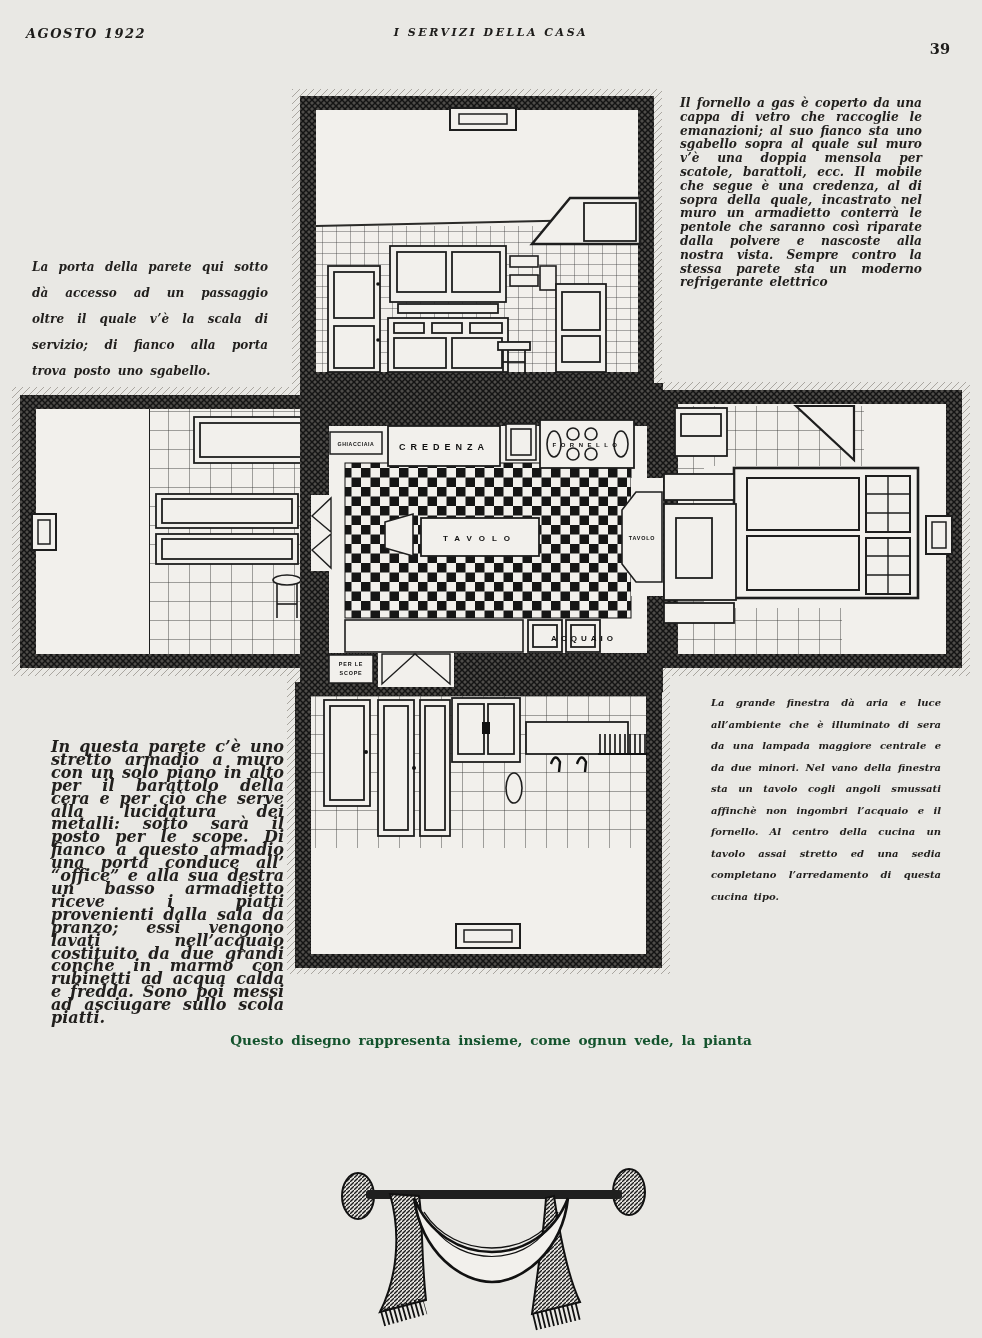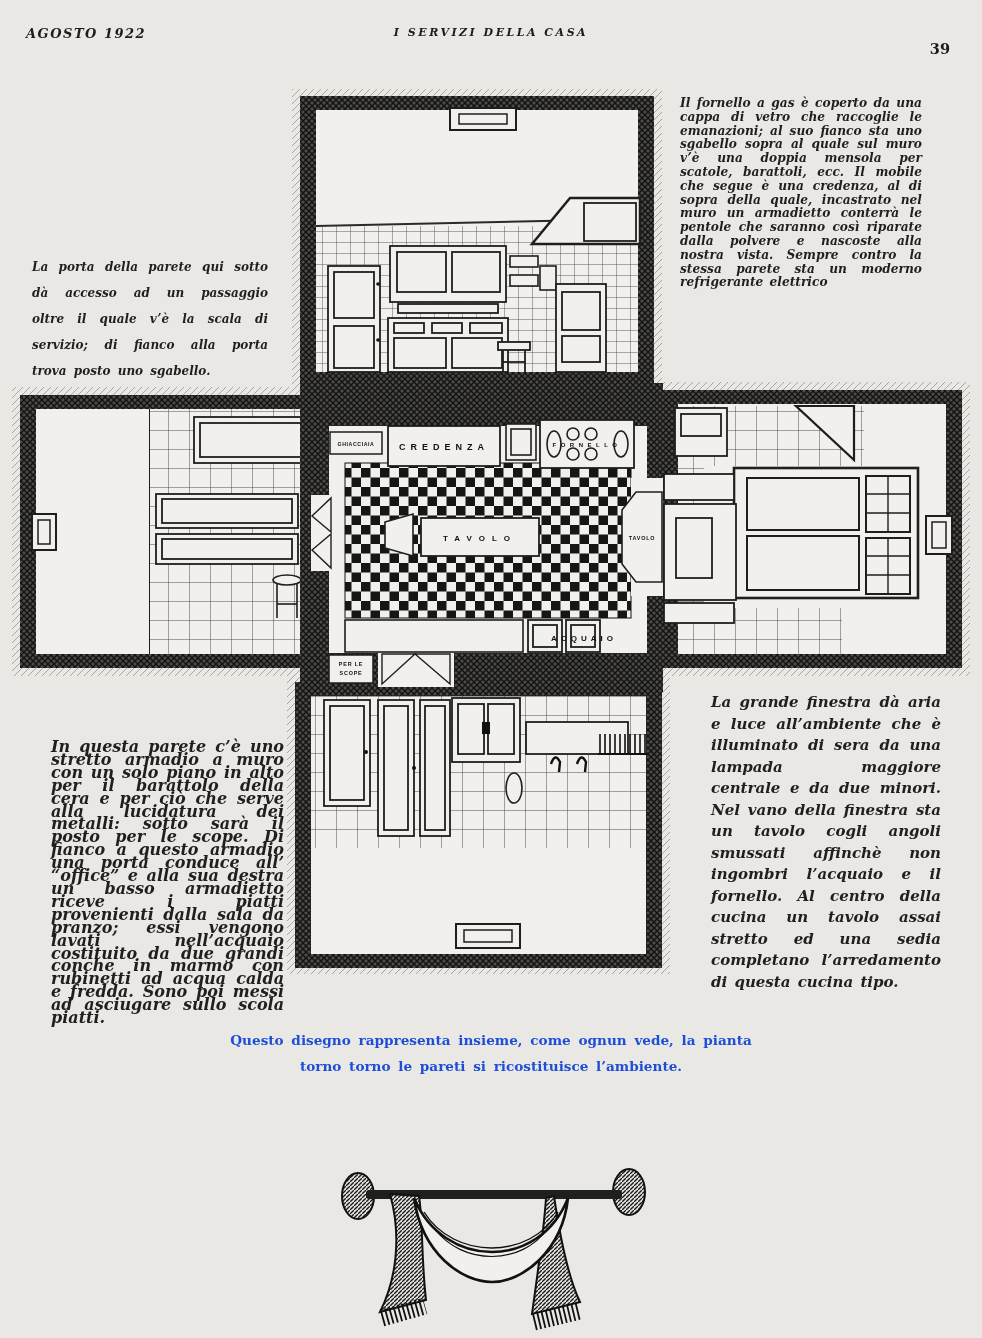--- a/index.html
+++ b/index.html
@@ -12,44 +12,43 @@
   .hdr-left{left:26px;top:26px;font-style:italic;font-size:13px;letter-spacing:1.5px;}
   .hdr-center{left:0;top:26px;width:982px;text-align:center;font-style:italic;font-size:11px;letter-spacing:2.5px;}
   .hdr-right{right:32px;top:40px;font-size:14.5px;}
   .tb{
     position:absolute;font-style:italic;font-weight:700;
     text-align:justify;color:#211f1d;
   }
   .tb-topright{left:672px;top:97px;width:242px;font-size:12.2px;line-height:13.8px;word-spacing:2px;margin-left:8px;}
   .tb-midleft{left:32px;top:254px;width:236px;font-size:12px;line-height:26px;word-spacing:3px;}
   .tb-botleft{left:51px;top:741px;width:233px;font-size:16px;line-height:12.9px;word-spacing:2px;}
-  .tb-midright{left:711px;top:692px;width:230px;font-size:15px;line-height:21.5px;word-spacing:2px;}
+  .tb-midright{left:711px;top:692px;width:230px;font-size:10px;line-height:21.5px;word-spacing:2px;}
   .caption{
     position:absolute;left:0;top:1028px;width:982px;text-align:center;
-    font-weight:700;font-size:13.6px;line-height:25.5px;word-spacing:3px;color:#1d4ed8;
+    font-weight:700;font-size:13.6px;line-height:25.5px;word-spacing:3px;color:#14532d;
   }
   .drawing{position:absolute;left:0;top:88px;}
   .drapery{position:absolute;left:326px;top:1142px;}
   svg text{font-family:"Liberation Sans",sans-serif;font-weight:700;fill:#111;}
 </style>
 </head>
 <body>
 
 <div class="hdr hdr-left">AGOSTO 1922</div>
 <div class="hdr hdr-center">I SERVIZI DELLA CASA</div>
 <div class="hdr hdr-right">39</div>
 
 <div class="tb tb-topright">Il fornello a gas è coperto da una cappa di vetro che raccoglie le emanazioni; al suo fianco sta uno sgabello sopra al quale sul muro v’è una doppia mensola per scatole, barattoli, ecc. Il mobile che segue è una credenza, al di sopra della quale, incastrato nel muro un armadietto conterrà le pentole che saranno così riparate dalla polvere e nascoste alla nostra vista. Sempre contro la stessa parete sta un moderno refrigerante elettrico</div>
 <div class="tb tb-midleft">La porta della parete qui sotto dà accesso ad un passaggio oltre il quale v’è la scala di servizio; di fianco alla porta trova posto uno sgabello.</div>
 <div class="tb tb-botleft">In questa parete c’è uno stretto armadio a muro con un solo piano in alto per il barattolo della cera e per ciò che serve alla lucidatura dei metalli: sotto sarà il posto per le scope. Di fianco a questo armadio una porta conduce all’ “office” e alla sua destra un basso armadietto riceve i piatti provenienti dalla sala da pranzo; essi vengono lavati nell’acquaio costituito da due grandi conche in marmo con rubinetti ad acqua calda e fredda. Sono poi messi ad asciugare sullo scola piatti.</div>
 <div class="tb tb-midright">La grande finestra dà aria e luce all’ambiente che è illuminato di sera da una lampada maggiore centrale e da due minori. Nel vano della finestra sta un tavolo cogli angoli smussati affinchè non ingombri l’acquaio e il fornello. Al centro della cucina un tavolo assai stretto ed una sedia completano l’arredamento di questa cucina tipo.</div>
 
 <div class="caption">
   <div>Questo disegno rappresenta insieme, come ognun vede, la pianta</div>
-  <div>torno torno le pareti si ricostituisce l’ambiente.</div>
 </div>
 
 <svg class="drawing" width="982" height="900" viewBox="0 0 982 900">
   <defs>
     <pattern id="xh" width="6" height="6" patternUnits="userSpaceOnUse">
       <rect width="6" height="6" fill="#4e4c49"></rect>
       <path d="M0,6 L6,0 M0,0 L6,6" stroke="#141414" stroke-width="1.5"></path>
     </pattern>
     <pattern id="tileS" width="14" height="11" patternUnits="userSpaceOnUse">
       <rect width="14" height="11" fill="#f2f0ec"></rect>

